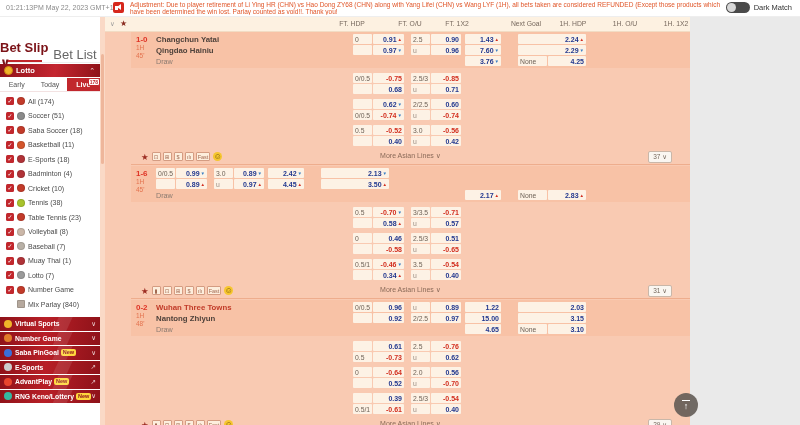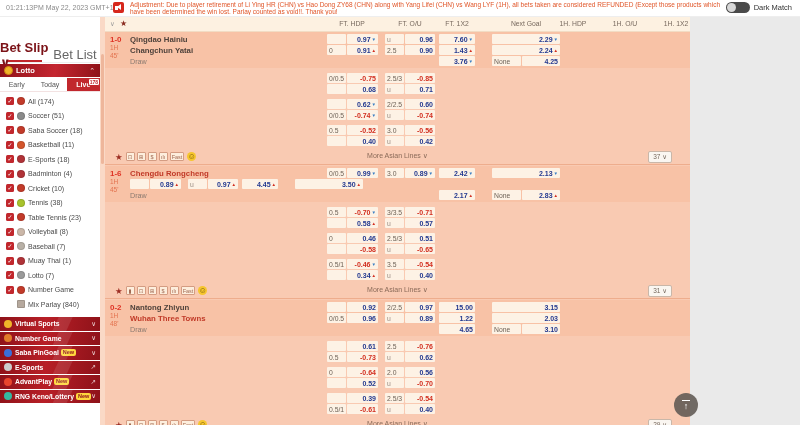--- a/index.html
+++ b/index.html
@@ -62,21 +62,21 @@
   
   .main{position:absolute;left:105px;top:16px;width:585px;height:409px;background:#f9cab2;overflow:hidden;}
   .rightpane{position:absolute;left:690px;top:16px;width:110px;height:409px;background:#eaeaea;}
   .mainhead{position:absolute;left:0;top:0;width:585px;height:15px;background:#fdf1e1;border-bottom:1px solid #f2dcc4;z-index:5;}
   .mh-car{position:absolute;left:5px;top:4px;font-size:6.5px;color:#999;}
   .mh-star{position:absolute;left:15px;top:3px;font-size:8px;color:#8a2b20;}
   .mh-bc{position:absolute;left:27px;top:3.5px;font-size:7.5px;font-weight:bold;color:#4a3a30;}
   .mh-col{position:absolute;top:4px;transform:translateX(-50%);font-size:6.8px;color:#77695e;white-space:nowrap;}
   .matches{position:absolute;left:0;top:15px;width:585px;}
 
-  .match{position:relative;padding-top:1px;}
+  .match{position:relative;padding-top:1px;margin-left:26px;}
   .match.bt{border-top:1px solid #eead8d;}
   .mhead{background:#f8c2a6;padding:2px 0 1px 0;position:relative;}
   .gutter{position:absolute;left:5px;top:3px;width:22px;}
   .score{font-size:8px;font-weight:bold;color:#df3426;}
   .period,.clock{font-size:6.5px;color:#e3734f;line-height:7.5px;}
   .orow{display:flex;align-items:center;height:10px;margin-bottom:1px;}
   .sp{flex:none;}
   .tname{flex:none;width:197px;font-size:7.8px;font-weight:bold;color:#4f423b;white-space:nowrap;overflow:hidden;}
   .tname.fav{color:#c13a28;}
   .tname.draw{color:#8a7a70;font-weight:normal;font-size:7.2px;}
@@ -262,20 +262,50 @@
     <div class="matches" id="matches">
         <div class="match">
           <div class="mhead">
             <div class="gutter">
               <div class="score">1-0</div>
               <div class="period">1H</div>
               <div class="clock">45'</div>
             </div>
             <div class="orow">
               <span class="sp" style="width: 25px;"></span>
+              <div class="tname">Changchun Yatai</div>
+              <div class="cell cl" style="width: 19px;">
+                <span>0</span>
+              </div>
+              <span class="sp" style="width: 1px;"></span>
+              <div class="cell co" style="width: 31px;">
+                <span>0.91</span>
+                <span class="arr up">▲</span>
+              </div>
+              <span class="sp" style="width: 7px;"></span>
+              <div class="cell cl" style="width: 19px;">
+                <span>2.5</span>
+              </div>
+              <span class="sp" style="width: 1px;"></span>
+              <div class="cell co" style="width: 30px;">
+                <span>0.90</span>
+              </div>
+              <span class="sp" style="width: 4px;"></span>
+              <div class="cell co" style="width: 36px;">
+                <span>1.43</span>
+                <span class="arr up">▲</span>
+              </div>
+              <span class="sp" style="width: 17px;"></span>
+              <div class="cell co" style="width: 68px;">
+                <span>2.24</span>
+                <span class="arr up">▲</span>
+              </div>
+            </div>
+            <div class="orow">
+              <span class="sp" style="width: 25px;"></span>
               <div class="tname">Qingdao Hainiu</div>
               <div class="cell cl" style="width: 19px;"></div>
               <span class="sp" style="width: 1px;"></span>
               <div class="cell co" style="width: 31px;">
                 <span>0.97</span>
                 <span class="arr down">▼</span>
               </div>
               <span class="sp" style="width: 7px;"></span>
               <div class="cell cl" style="width: 19px;">
                 <span class="u">u</span>
@@ -286,50 +316,20 @@
               </div>
               <span class="sp" style="width: 4px;"></span>
               <div class="cell co" style="width: 36px;">
                 <span>7.60</span>
                 <span class="arr down">▼</span>
               </div>
               <span class="sp" style="width: 17px;"></span>
               <div class="cell co" style="width: 68px;">
                 <span>2.29</span>
                 <span class="arr down">▼</span>
-              </div>
-            </div>
-            <div class="orow">
-              <span class="sp" style="width: 25px;"></span>
-              <div class="tname">Changchun Yatai</div>
-              <div class="cell cl" style="width: 19px;">
-                <span>0</span>
-              </div>
-              <span class="sp" style="width: 1px;"></span>
-              <div class="cell co" style="width: 31px;">
-                <span>0.91</span>
-                <span class="arr up">▲</span>
-              </div>
-              <span class="sp" style="width: 7px;"></span>
-              <div class="cell cl" style="width: 19px;">
-                <span>2.5</span>
-              </div>
-              <span class="sp" style="width: 1px;"></span>
-              <div class="cell co" style="width: 30px;">
-                <span>0.90</span>
-              </div>
-              <span class="sp" style="width: 4px;"></span>
-              <div class="cell co" style="width: 36px;">
-                <span>1.43</span>
-                <span class="arr up">▲</span>
-              </div>
-              <span class="sp" style="width: 17px;"></span>
-              <div class="cell co" style="width: 68px;">
-                <span>2.24</span>
-                <span class="arr up">▲</span>
               </div>
             </div>
             <div class="orow">
               <span class="sp" style="width: 25px;"></span>
               <div class="tname draw">Draw</div>
               <span class="sp" style="width: 108px;"></span>
               <span class="sp" style="width: 4px;"></span>
               <div class="cell co" style="width: 36px;">
                 <span>3.76</span>
                 <span class="arr down">▼</span>
@@ -474,21 +474,20 @@
         </div>
         <div class="match bt">
           <div class="mhead">
             <div class="gutter">
               <div class="score">1-6</div>
               <div class="period">1H</div>
               <div class="clock">45'</div>
             </div>
             <div class="orow">
               <span class="sp" style="width: 25px;"></span>
-              <div class="tname fav">Chengdu Rongcheng</div>
               <div class="cell cl" style="width: 19px;">
                 <span>0/0.5</span>
               </div>
               <span class="sp" style="width: 1px;"></span>
               <div class="cell co" style="width: 31px;">
                 <span>0.99</span>
                 <span class="arr down">▼</span>
               </div>
               <span class="sp" style="width: 7px;"></span>
               <div class="cell cl" style="width: 19px;">
@@ -691,20 +690,47 @@
         </div>
         <div class="match bt">
           <div class="mhead">
             <div class="gutter">
               <div class="score">0-2</div>
               <div class="period">1H</div>
               <div class="clock">48'</div>
             </div>
             <div class="orow">
               <span class="sp" style="width: 25px;"></span>
+              <div class="tname fav">Wuhan Three Towns</div>
+              <div class="cell cl" style="width: 19px;">
+                <span>0/0.5</span>
+              </div>
+              <span class="sp" style="width: 1px;"></span>
+              <div class="cell co" style="width: 31px;">
+                <span>0.96</span>
+              </div>
+              <span class="sp" style="width: 7px;"></span>
+              <div class="cell cl" style="width: 19px;">
+                <span class="u">u</span>
+              </div>
+              <span class="sp" style="width: 1px;"></span>
+              <div class="cell co" style="width: 30px;">
+                <span>0.89</span>
+              </div>
+              <span class="sp" style="width: 4px;"></span>
+              <div class="cell co" style="width: 36px;">
+                <span>1.22</span>
+              </div>
+              <span class="sp" style="width: 17px;"></span>
+              <div class="cell co" style="width: 68px;">
+                <span>2.03</span>
+              </div>
+            </div>
+            <div class="orow">
+              <span class="sp" style="width: 25px;"></span>
               <div class="tname">Nantong Zhiyun</div>
               <div class="cell cl" style="width: 19px;"></div>
               <span class="sp" style="width: 1px;"></span>
               <div class="cell co" style="width: 31px;">
                 <span>0.92</span>
               </div>
               <span class="sp" style="width: 7px;"></span>
               <div class="cell cl" style="width: 19px;">
                 <span>2/2.5</span>
               </div>
@@ -712,47 +738,20 @@
               <div class="cell co" style="width: 30px;">
                 <span>0.97</span>
               </div>
               <span class="sp" style="width: 4px;"></span>
               <div class="cell co" style="width: 36px;">
                 <span>15.00</span>
               </div>
               <span class="sp" style="width: 17px;"></span>
               <div class="cell co" style="width: 68px;">
                 <span>3.15</span>
-              </div>
-            </div>
-            <div class="orow">
-              <span class="sp" style="width: 25px;"></span>
-              <div class="tname fav">Wuhan Three Towns</div>
-              <div class="cell cl" style="width: 19px;">
-                <span>0/0.5</span>
-              </div>
-              <span class="sp" style="width: 1px;"></span>
-              <div class="cell co" style="width: 31px;">
-                <span>0.96</span>
-              </div>
-              <span class="sp" style="width: 7px;"></span>
-              <div class="cell cl" style="width: 19px;">
-                <span class="u">u</span>
-              </div>
-              <span class="sp" style="width: 1px;"></span>
-              <div class="cell co" style="width: 30px;">
-                <span>0.89</span>
-              </div>
-              <span class="sp" style="width: 4px;"></span>
-              <div class="cell co" style="width: 36px;">
-                <span>1.22</span>
-              </div>
-              <span class="sp" style="width: 17px;"></span>
-              <div class="cell co" style="width: 68px;">
-                <span>2.03</span>
               </div>
             </div>
             <div class="orow">
               <span class="sp" style="width: 25px;"></span>
               <div class="tname draw">Draw</div>
               <span class="sp" style="width: 108px;"></span>
               <span class="sp" style="width: 4px;"></span>
               <div class="cell co" style="width: 36px;">
                 <span>4.65</span>
               </div>

